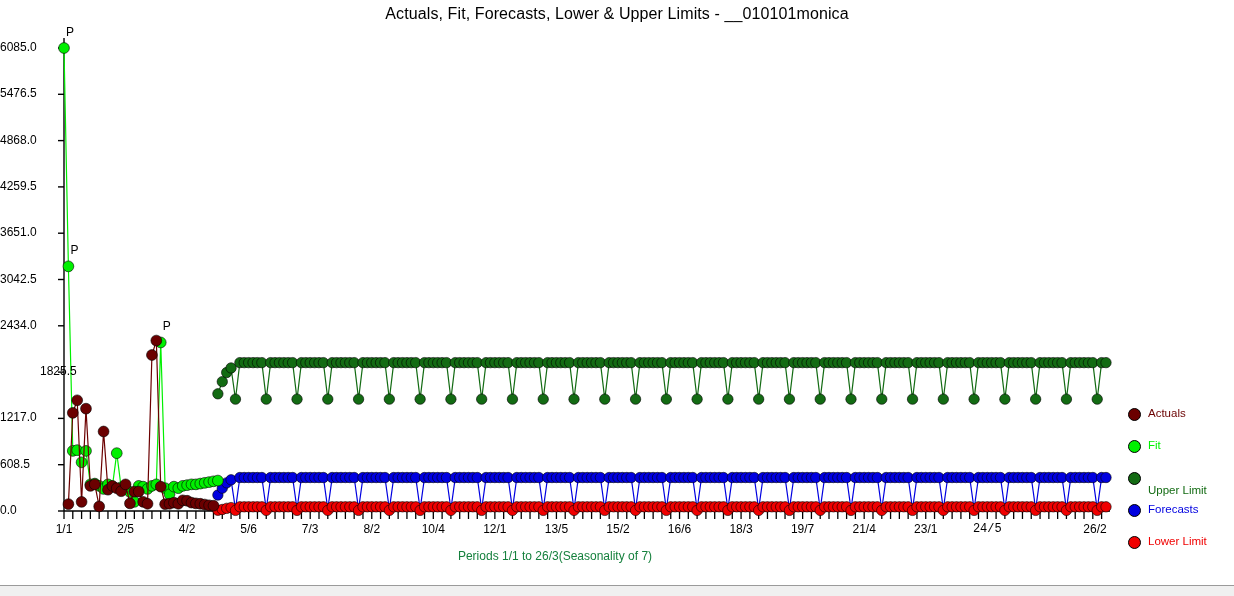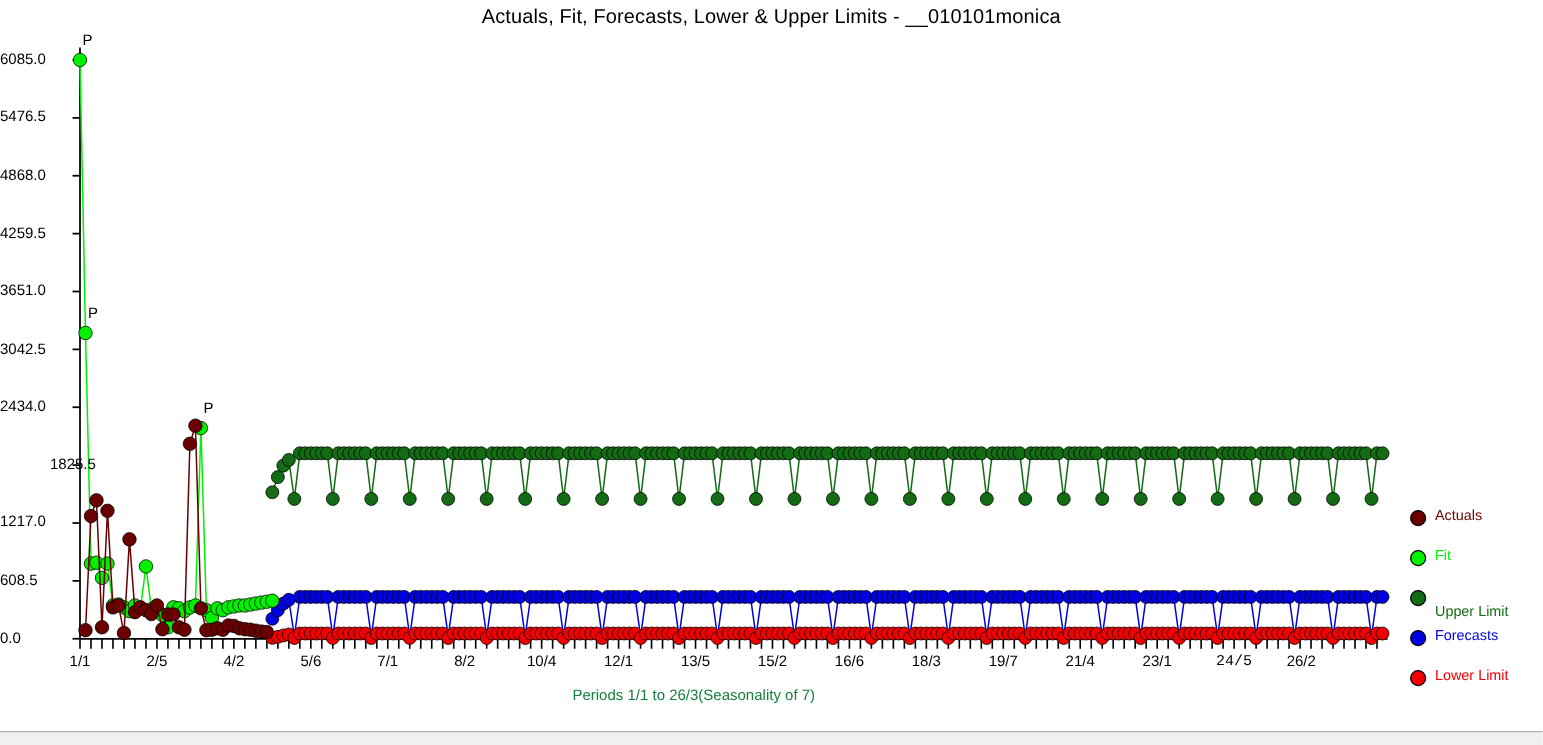--- a/index.html
+++ b/index.html
@@ -899,33 +899,33 @@
       <div class="ytick-label" style="left: 0px; top: 364.1px; padding-left: 40px;">1825.5</div>
       <div class="ytick-label" style="left: 0px; top: 410.4px;">1217.0</div>
       <div class="ytick-label" style="left: 0px; top: 456.7px;">608.5</div>
       <div class="ytick-label" style="left: 0px; top: 503px;">0.0</div>
     </div>
   <div id="xtick-labels">
       <div class="xtick-label" style="left: 44px; top: 522px;">1/1</div>
       <div class="xtick-label" style="left: 105.553px; top: 522px;">2/5</div>
       <div class="xtick-label" style="left: 167.105px; top: 522px;">4/2</div>
       <div class="xtick-label" style="left: 228.658px; top: 522px;">5/6</div>
-      <div class="xtick-label" style="left: 290.211px; top: 522px;">7/1</div>
+      <div class="xtick-label" style="left: 290.211px; top: 522px;">7/3</div>
       <div class="xtick-label" style="left: 351.764px; top: 522px;">8/2</div>
       <div class="xtick-label" style="left: 413.316px; top: 522px;">10/4</div>
       <div class="xtick-label" style="left: 474.869px; top: 522px;">12/1</div>
       <div class="xtick-label" style="left: 536.422px; top: 522px;">13/5</div>
       <div class="xtick-label" style="left: 597.975px; top: 522px;">15/2</div>
       <div class="xtick-label" style="left: 659.527px; top: 522px;">16/6</div>
       <div class="xtick-label" style="left: 721.08px; top: 522px;">18/3</div>
       <div class="xtick-label" style="left: 782.633px; top: 522px;">19/7</div>
       <div class="xtick-label" style="left: 844.186px; top: 522px;">21/4</div>
       <div class="xtick-label" style="left: 905.738px; top: 522px;">23/1</div>
       <div class="xtick-label" style="left: 967.291px; top: 522px; font-family: Liberation Mono, monospace;">24/5</div>
-      <div class="xtick-label" style="left: 1021px; top: 522px;">26/2</div>
+      <div class="xtick-label" style="left: 1075px; top: 522px;">26/2</div>
     </div>
   <div id="p-flags">
       <div class="p-flag" style="left: 66px; top: 25px;">P</div>
       <div class="p-flag" style="left: 70.3966px; top: 243.375px;">P</div>
       <div class="p-flag" style="left: 162.726px; top: 319.463px;">P</div>
     </div>
 
   <div id="xaxis-title">Periods 1/1 to 26/3(Seasonality of 7)</div>
 
   <div id="legend">

